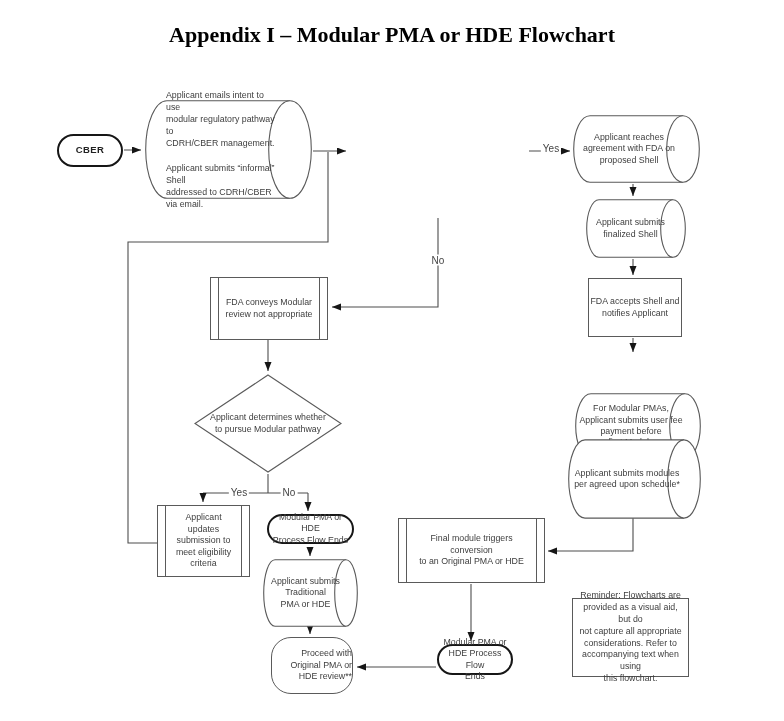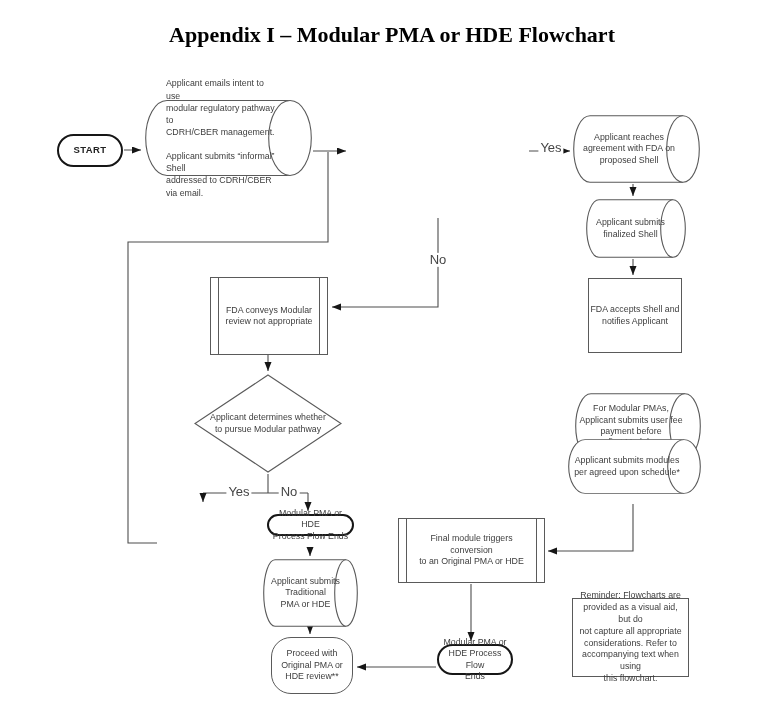--- a/index.html
+++ b/index.html
@@ -20,21 +20,21 @@
   .predef::before{left:7px;border-left:1.1px solid #5a5a5a;}
   .predef::after{right:7px;border-right:1.1px solid #5a5a5a;}
   
   .stadium{background:#fff;border-radius:999px;}
   .thick{border:2.4px solid #161616;}
   .thin-round{background:#fff;border:1.3px solid #5a5a5a;border-radius:20px;}
   
   .cylinder,.diamond{background:transparent;border:none;}
   .cyl-left{justify-content:flex-start;text-align:left;padding:0 34px 0 21px;line-height:1.38;}
   .diamond > span{width:88%;}
-  .edge-label{position:absolute;z-index:3;font-size:13px;color:#454545;background:#fff;
+  .edge-label{position:absolute;z-index:3;font-size:10px;color:#454545;background:#fff;
               padding:0 2px;transform:translate(-50%,-50%);line-height:1.1;}
   #start-node{font-weight:bold;font-size:9.5px;letter-spacing:.4px;color:#222;}
   #note-node{padding:6px 5px;line-height:1.34;font-size:8.8px;}
 </style>
 </head>
 <body>
 
 <div id="page">
 
   <div id="title">Appendix I – Modular PMA or HDE Flowchart</div>
@@ -62,24 +62,24 @@
       <polyline points="203,493 308,493"></polyline>
       <polyline points="203,493 203,502" marker-end="url(#arr)"></polyline>
       <polyline points="308,493 308,511" marker-end="url(#arr)"></polyline>
       <polyline points="310,551 310,556" marker-end="url(#arr)"></polyline>
       <polyline points="310,628 310,634" marker-end="url(#arr)"></polyline>
       <polyline points="157,543 128,543 128,242 328,242 328,152"></polyline>
     </g>
   </svg>
 
   <div class="node stadium thick" id="start-node" style="left:57px;top:134px;width:66px;height:33px;">
-    <span>START</span>
+    <span>CBER</span>
   </div>
 
-  <div class="node cylinder cyl-left" style="left:145px;top:100px;width:167px;height:76px;"><svg viewBox="0 0 167 93" preserveAspectRatio="none" class="shape-svg">
+  <div class="node cylinder cyl-left" style="left:145px;top:100px;width:167px;height:99px;"><svg viewBox="0 0 167 93" preserveAspectRatio="none" class="shape-svg">
         <path d="M 145 0.7 L 22 0.7 A 21.3 45.8 0 0 0 22 92.3 L 145 92.3" fill="#fff" stroke="#5a5a5a" stroke-width="1.1"></path>
         <ellipse cx="145" cy="46.5" rx="21.3" ry="45.8" fill="#fff" stroke="#5a5a5a" stroke-width="1.1"></ellipse>
       </svg>
     <span>Applicant emails intent to use
 modular regulatory pathway to
 CDRH/CBER management.
 
 Applicant submits “informal” Shell
 addressed to CDRH/CBER via email.</span>
   </div>
@@ -95,82 +95,88 @@
   </div>
 
   <div class="node cylinder" style="left: 586px; top: 199px; width: 100px; height: 59px; padding-right: 11px;"><svg viewBox="0 0 100 59" preserveAspectRatio="none" class="shape-svg">
         <path d="M 87 0.7 L 13 0.7 A 12.3 28.8 0 0 0 13 58.3 L 87 58.3" fill="#fff" stroke="#5a5a5a" stroke-width="1.1"></path>
         <ellipse cx="87" cy="29.5" rx="12.3" ry="28.8" fill="#fff" stroke="#5a5a5a" stroke-width="1.1"></ellipse>
       </svg>
     <span>Applicant submits
 finalized Shell</span>
   </div>
 
-  <div class="node rect" style="left:588px;top:278px;width:94px;height:75px;">
+  <div class="node rect" style="left:588px;top:278px;width:94px;height:59px;">
     <span>FDA accepts Shell and
 notifies Applicant</span>
   </div>
 
   <div class="node cylinder" style="left: 575px; top: 355px; width: 126px; height: 66px; padding-right: 14px; margin-top: 38px;"><svg viewBox="0 0 126 66" preserveAspectRatio="none" class="shape-svg">
         <path d="M 110 0.7 L 16 0.7 A 15.3 32.3 0 0 0 16 65.3 L 110 65.3" fill="#fff" stroke="#5a5a5a" stroke-width="1.1"></path>
         <ellipse cx="110" cy="33" rx="15.3" ry="32.3" fill="#fff" stroke="#5a5a5a" stroke-width="1.1"></ellipse>
       </svg>
     <span>For Modular PMAs,
 Applicant submits user fee
 payment before
 first Module</span>
   </div>
 
-  <div class="node cylinder" style="left: 568px; top: 439px; width: 133px; height: 55px; padding-right: 15px;"><svg viewBox="0 0 133 64" preserveAspectRatio="none" class="shape-svg">
+  <div class="node cylinder" style="left: 568px; top: 439px; width: 133px; height: 80px; padding-right: 15px;"><svg viewBox="0 0 133 64" preserveAspectRatio="none" class="shape-svg">
         <path d="M 116 0.7 L 17 0.7 A 16.3 31.3 0 0 0 17 63.3 L 116 63.3" fill="#fff" stroke="#5a5a5a" stroke-width="1.1"></path>
         <ellipse cx="116" cy="32" rx="16.3" ry="31.3" fill="#fff" stroke="#5a5a5a" stroke-width="1.1"></ellipse>
       </svg>
     <span>Applicant submits modules
 per agreed upon schedule*</span>
   </div>
 
   <div class="node predef" style="left:398px;top:518px;width:147px;height:65px;">
     <span>Final module triggers conversion
 to an Original PMA or HDE</span>
   </div>
 
   <div class="node stadium thick" style="left:437px;top:644px;width:76px;height:31px;">
     <span>Modular PMA or
 HDE Process Flow
 Ends</span>
   </div>
 
-  <div class="node predef" style="left:210px;top:277px;width:118px;height:78px;">
+  <div class="node predef" style="left:210px;top:277px;width:118px;height:63px;">
     <span>FDA conveys Modular
 review not appropriate</span>
   </div>
 
   <div class="node diamond" style="left:194px;top:374px;width:148px;height:99px;"><svg viewBox="0 0 148 99" preserveAspectRatio="none" class="shape-svg">
         <polygon points="74,1 147,49.5 74,98 1,49.5" fill="#fff" stroke="#5a5a5a" stroke-width="1.1"></polygon>
       </svg>
     <span>Applicant determines whether
 to pursue Modular pathway</span>
   </div>
 
+  <div class="node predef" style="left:157px;top:505px;width:93px;height:72px;">
+    <span>Applicant updates
+submission to
+meet eligibility
+criteria</span>
+  </div>
 
-  <div class="node stadium thick" style="left:267px;top:514px;width:87px;height:22px;">
+  <div class="node stadium thick" style="left:267px;top:514px;width:87px;height:30px;">
     <span>Modular PMA or HDE
 Process Flow Ends</span>
   </div>
 
   <div class="node cylinder" style="left: 263px; top: 559px; width: 95px; height: 68px; padding-right: 10px;"><svg viewBox="0 0 95 68" preserveAspectRatio="none" class="shape-svg">
         <path d="M 83 0.7 L 12 0.7 A 11.3 33.3 0 0 0 12 67.3 L 83 67.3" fill="#fff" stroke="#5a5a5a" stroke-width="1.1"></path>
         <ellipse cx="83" cy="34" rx="11.3" ry="33.3" fill="#fff" stroke="#5a5a5a" stroke-width="1.1"></ellipse>
       </svg>
     <span>Applicant submits
 Traditional
 PMA or HDE</span>
   </div>
 
-  <div class="node thin-round" style="left:271px;top:637px;width:82px;height:57px;">
+  <div class="node thin-round" style="left:271px;top:637px;width:82px;height:57px;text-align:right;">
     <span>Proceed with
 Original PMA or
 HDE review**</span>
   </div>
 
   <div class="node rect" id="note-node" style="left:572px;top:598px;width:117px;height:79px;">
     <span>Reminder: Flowcharts are
 provided as a visual aid, but do
 not capture all appropriate
 considerations. Refer to

